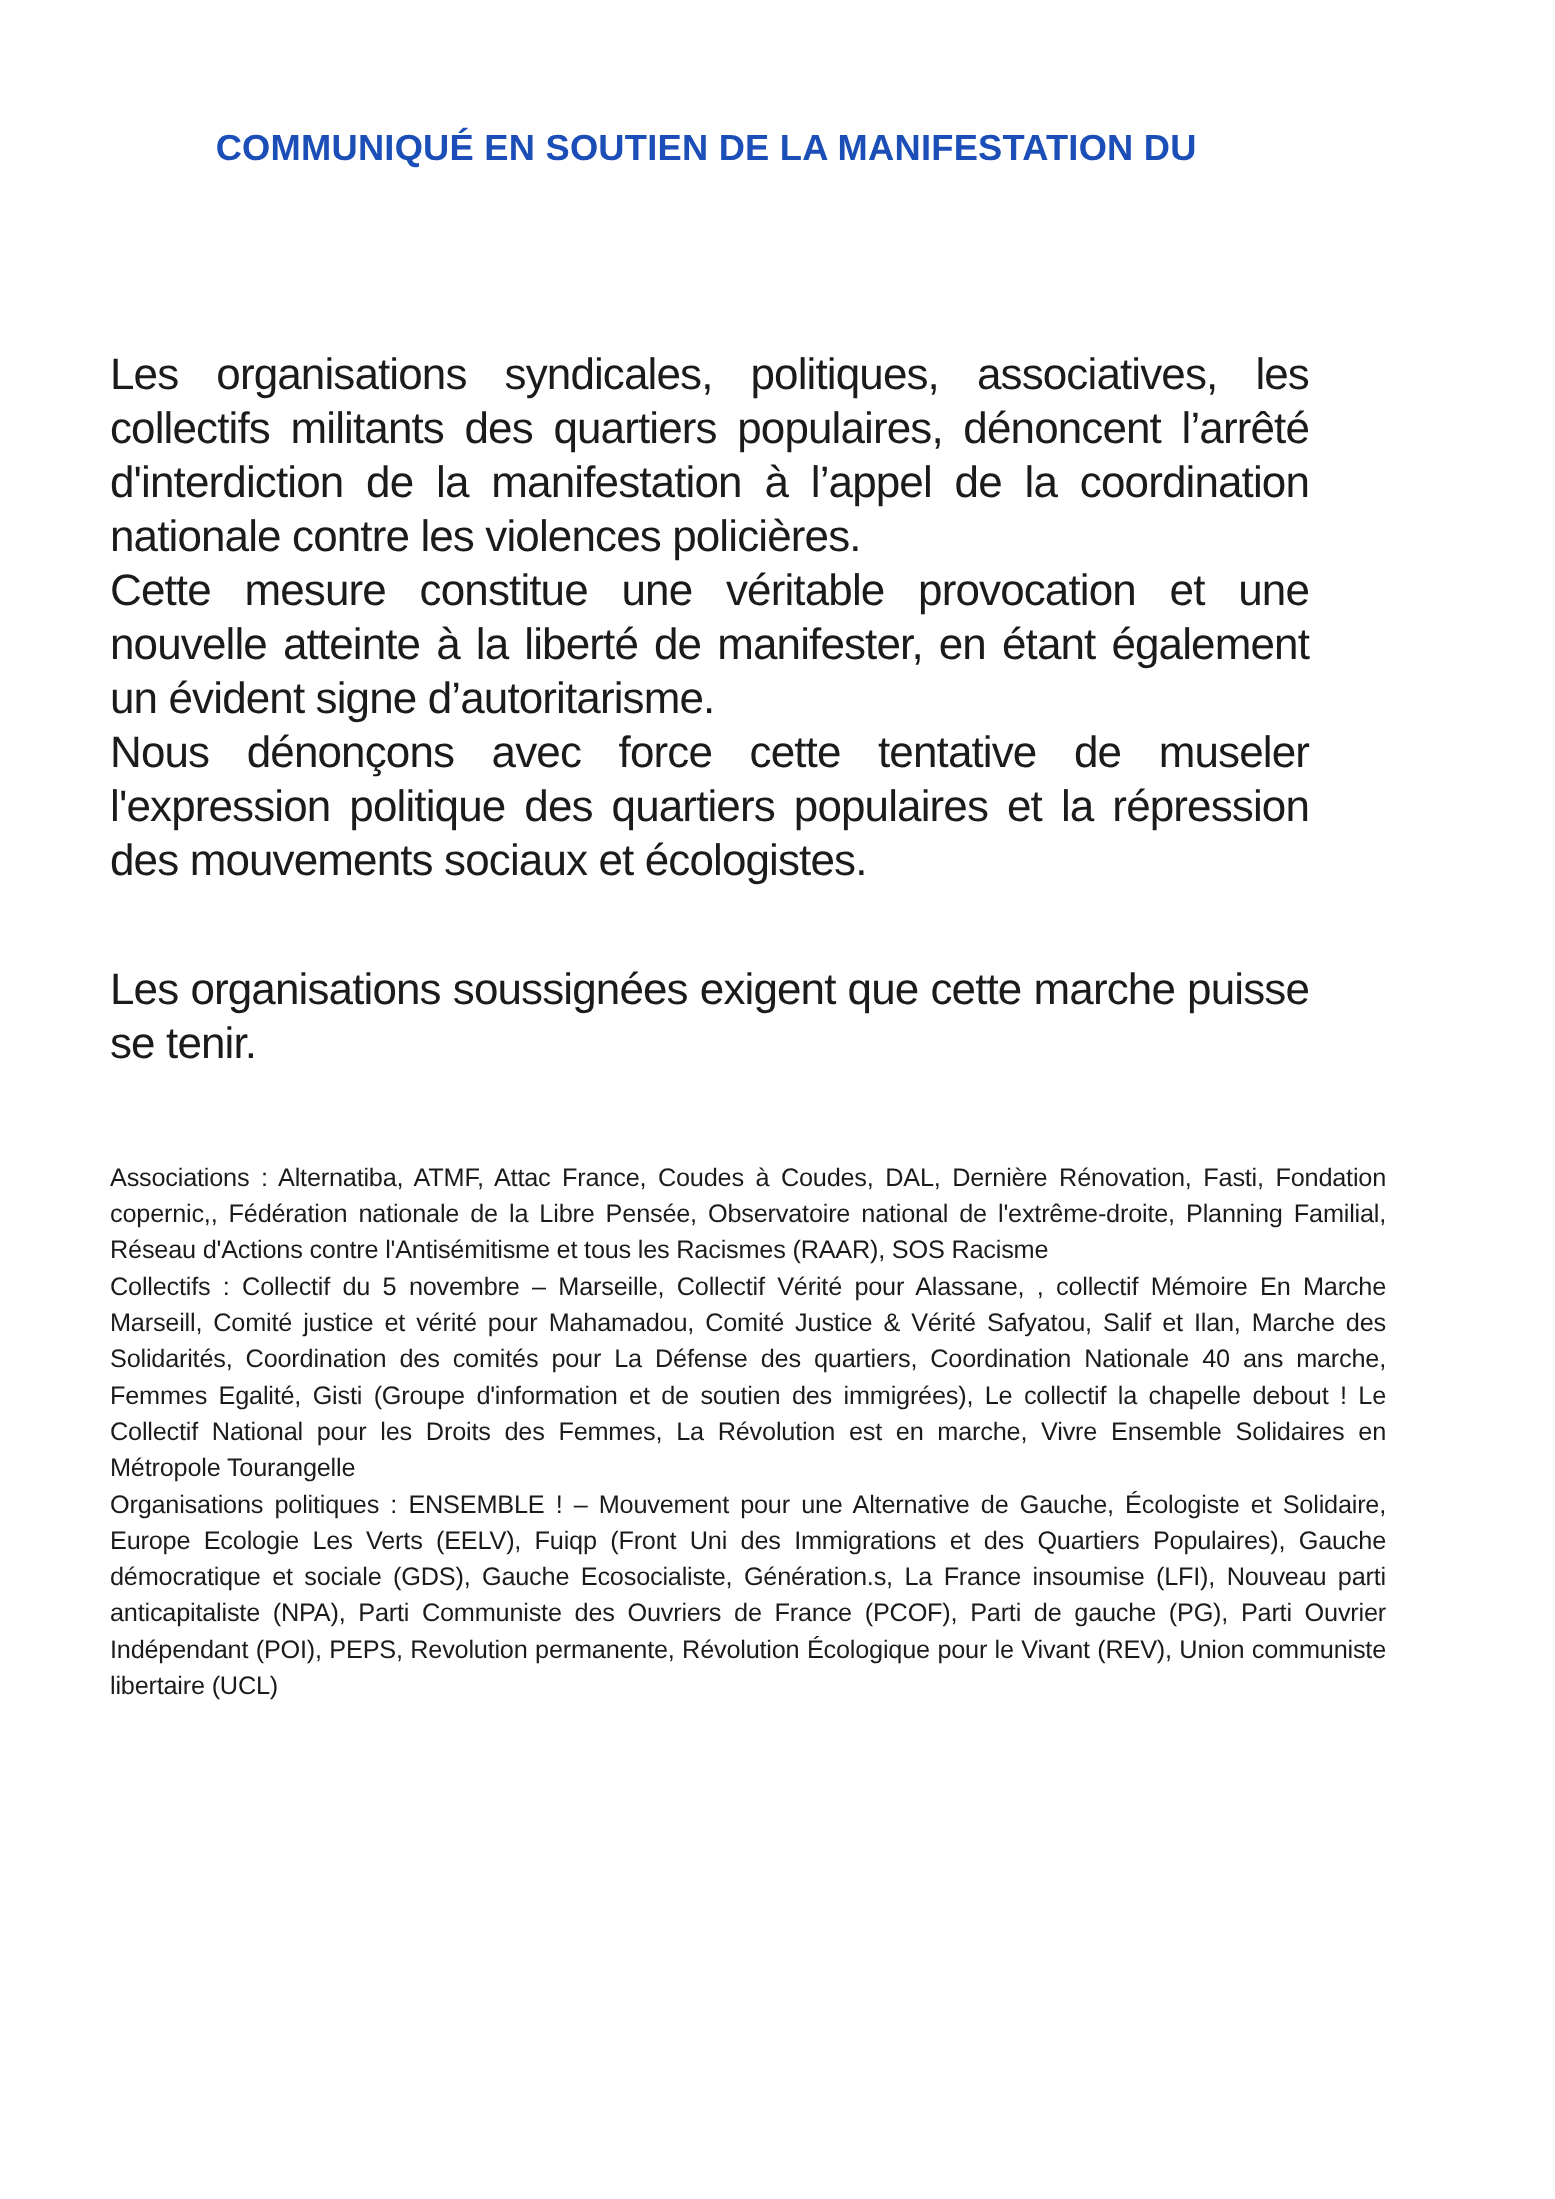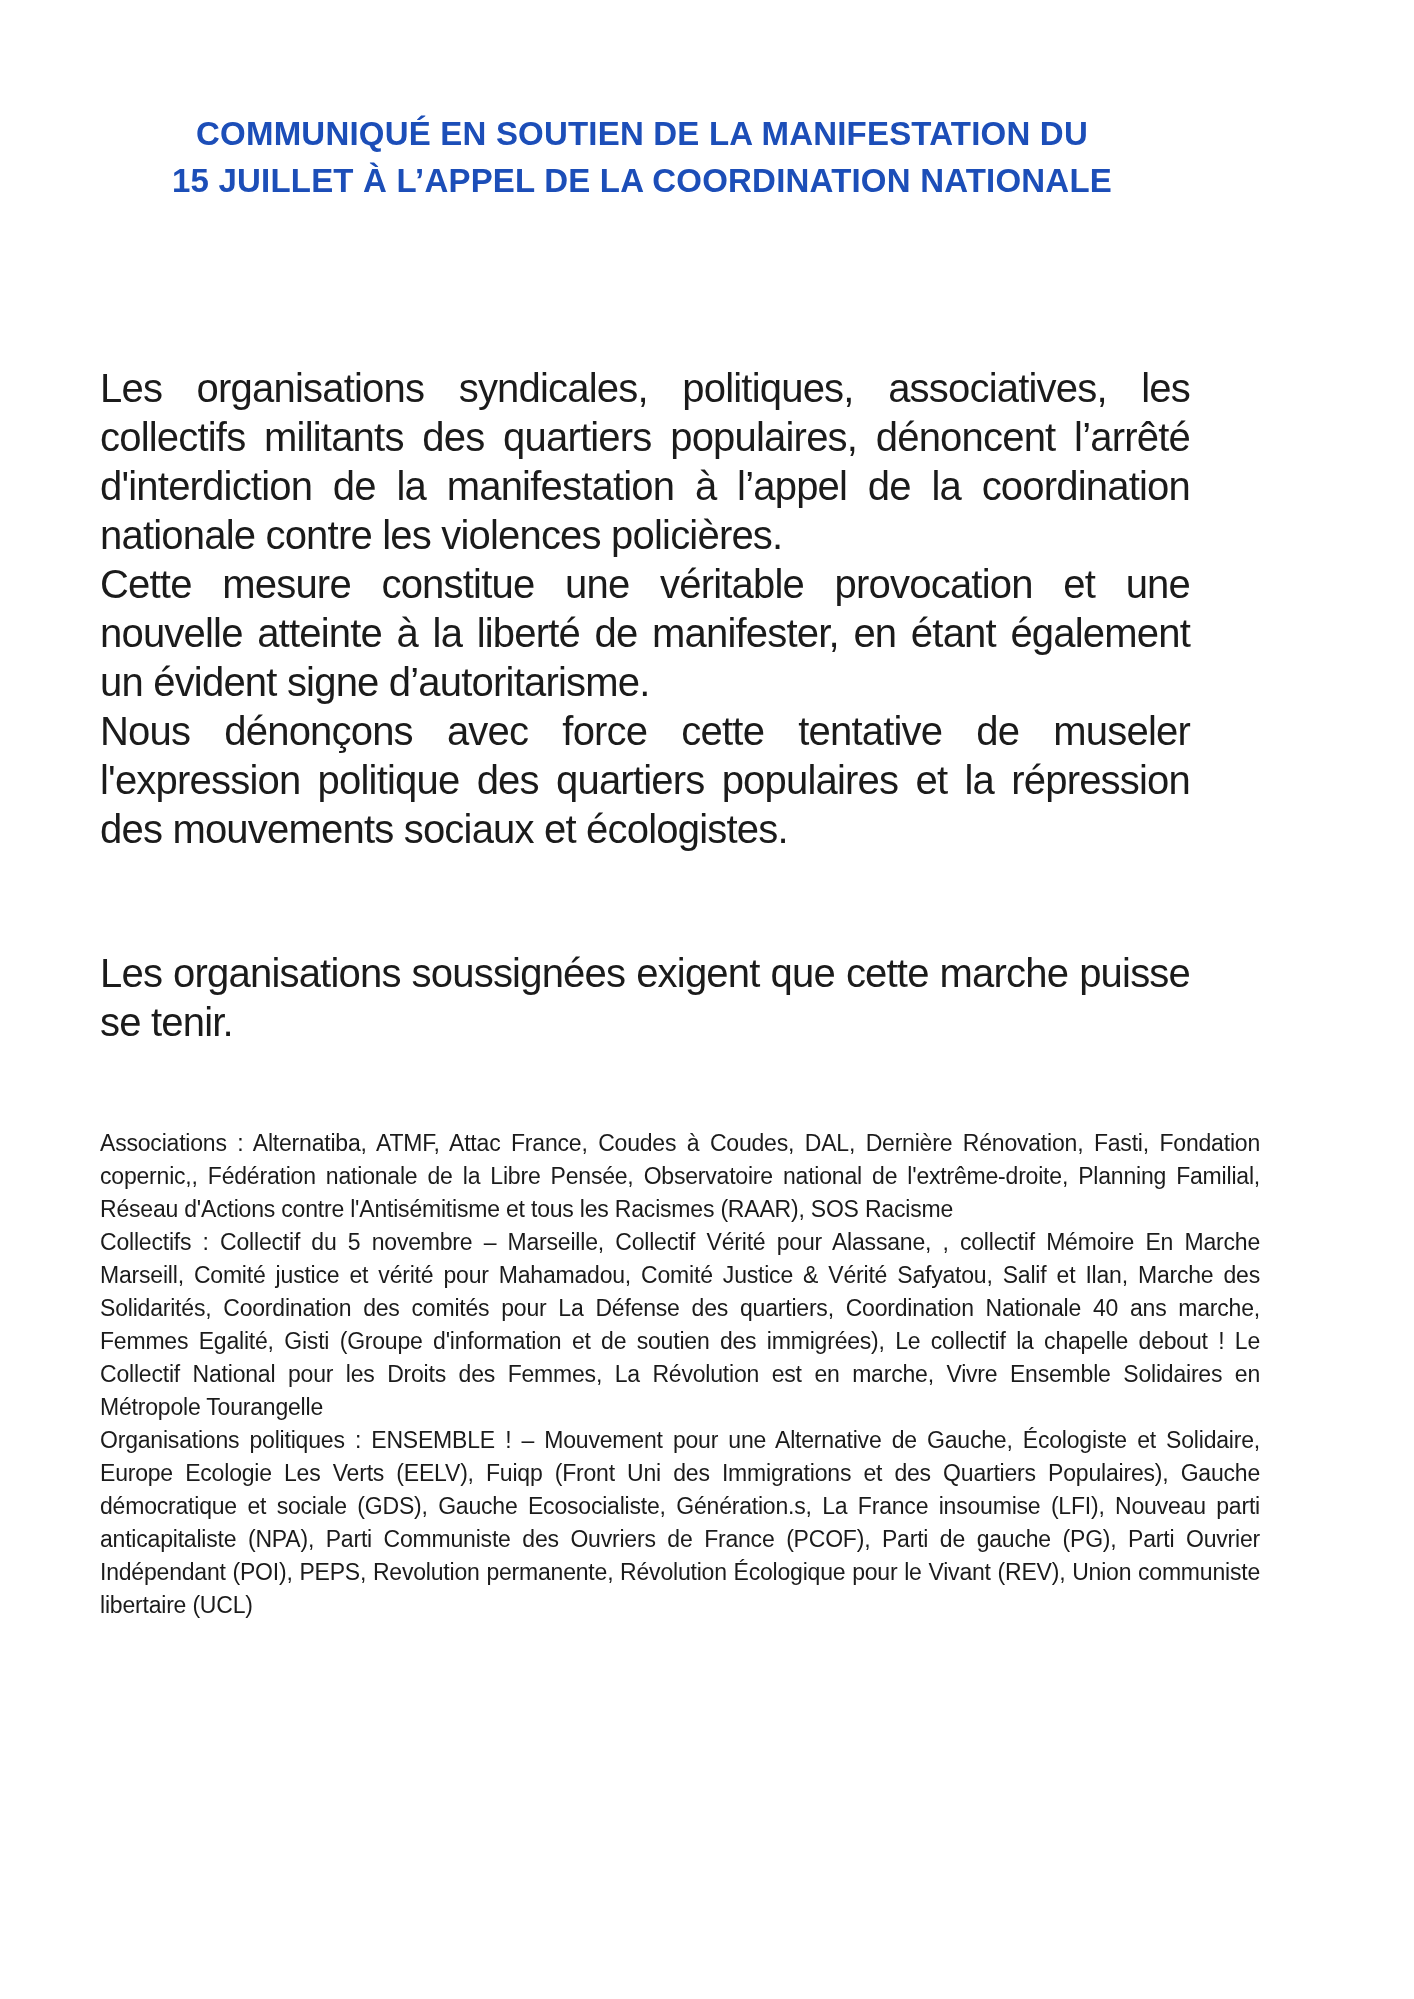--- a/index.html
+++ b/index.html
@@ -33,41 +33,40 @@
   .body-large {
     margin-top: 160px;
     padding-right: 124px;
     font-size: 40px;
     font-weight: 300;
     line-height: 49px;
     letter-spacing: -0.8px;
     text-align: justify;
   }
   .body-large p { margin: 0; }
-  .body-large p.closing { margin-top: 95px; }
+  .body-large p.closing { margin-top: 69px; }
   .signatories {
     margin-top: 80px;
     padding-right: 54px;
     font-size: 23px;
     line-height: 33px;
     letter-spacing: -0.2px;
     text-align: justify;
     color: var(--text-color, #1b1b1b);
   }
   .signatories p { margin: 0; }
   .sig-heading { text-align: left; }
 </style>
 </head>
 <body>
 
 <div class="page">
 
   <h1 class="doc-title">
     <span class="title-line">COMMUNIQUÉ EN SOUTIEN DE LA MANIFESTATION DU</span>
-    <span class="title-line">15 JUILLET À L’APPEL DE LA COORDINATION NATIONALE</span>
   </h1>
 
   <div class="body-large">
     <p>Les organisations syndicales, politiques, associatives, les collectifs militants des quartiers populaires, dénoncent l’arrêté d'interdiction de la manifestation à l’appel de la coordination nationale contre les violences policières.</p>
     <p>Cette mesure constitue une véritable provocation et une nouvelle atteinte à la liberté de manifester, en étant également un évident signe d’autoritarisme.</p>
     <p>Nous dénonçons avec force cette tentative de museler l'expression politique des quartiers populaires et la répression des mouvements sociaux et écologistes.</p>
     <p class="closing">Les organisations soussignées exigent que cette marche puisse se tenir.</p>
   </div>
 
   <div class="signatories">

